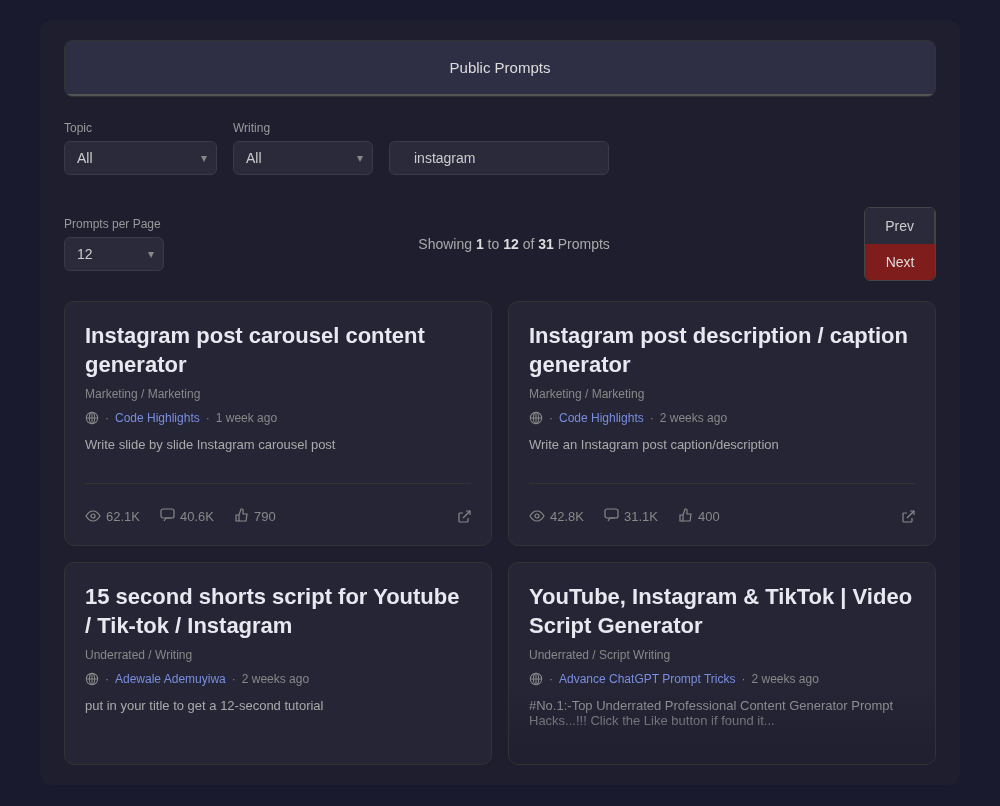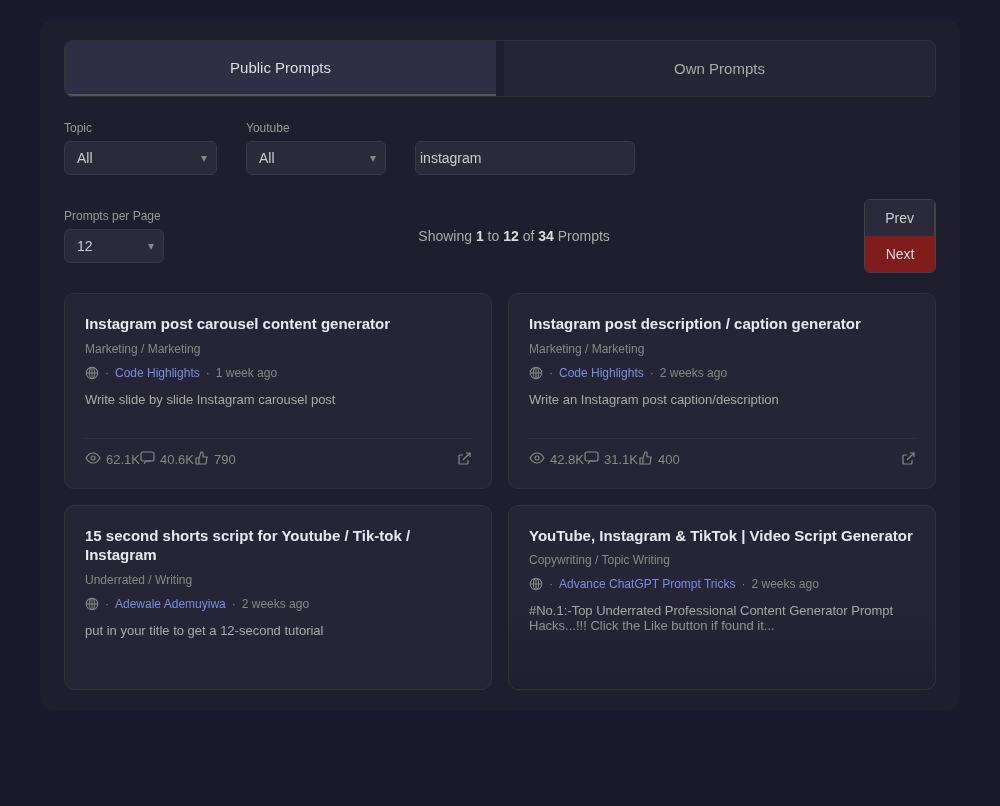--- a/index.html
+++ b/index.html
@@ -42,23 +42,23 @@
     }
     .tab.active {
       background: #2e2e45;
       color: #ddd;
       border-bottom: 2px solid #555;
     }
 
     
     .filters {
       display: flex;
-      gap: 29px;
+      gap: 16px;
       align-items: flex-end;
-      margin-bottom: 24px;
+      margin-bottom: 32px;
       flex-wrap: wrap;
     }
     .filter-group {
       display: flex;
       flex-direction: column;
       gap: 6px;
     }
     .filter-label {
       font-size: 12px;
       color: #999;
@@ -87,21 +87,21 @@
       top: 50%;
       transform: translateY(-50%);
       color: #888;
       pointer-events: none;
       font-size: 12px;
     }
     .search-input {
       background: #2a2a3a;
       border: 1px solid #3a3a4a;
       color: #ccc;
-      padding: 8px 4px;
+      padding: 8px 24px;
       border-radius: 6px;
       font-size: 14px;
       outline: none;
       width: 220px;
       margin-top: 18px;
     }
 
     
     .pagination-row {
       display: flex;
@@ -153,21 +153,21 @@
     }
     .card {
       background: #252535;
       border: 1px solid #333;
       border-radius: 10px;
       padding: 20px;
       cursor: pointer;
       transition: border-color 0.2s;
     }
     .card-title {
-      font-size: 15px;
+      font-size: 22px;
       font-weight: 700;
       color: #e8e8f0;
       margin-bottom: 8px;
       line-height: 1.3;
     }
     .card-category {
       font-size: 12px;
       color: #888;
       margin-bottom: 10px;
     }
@@ -190,25 +190,26 @@
       display: inline-block;
     }
     .card-description {
       font-size: 13px;
       color: #aaa;
       margin-bottom: 16px;
       min-height: 30px;
     }
     .card-stats {
       display: flex;
+      gap: 20px;
       align-items: center;
       font-size: 13px;
       color: #888;
       border-top: 1px solid #333;
-      padding-top: 12px;
+      padding-top: 24px;
       margin-top: auto;
     }
     .stat {
       display: flex;
       align-items: center;
       gap: 5px;
     }
     .stat-icon {
       font-size: 14px;
     }
@@ -231,37 +232,36 @@
       pointer-events: none;
     }
   </style>
 </head>
 <body>
 
 <div class="container">
 
   <div class="tabs">
     <button class="tab active">Public Prompts</button>
-    <button class="tab">Own Prompts</button>
   </div>
 
   <div class="filters">
     <div class="filter-group">
       <span class="filter-label">Topic</span>
       <div class="select-wrapper">
         <select class="filter-select">
           <option>All</option>
           <option>Marketing</option>
           <option>Copywriting</option>
           <option>Development</option>
         </select>
       </div>
     </div>
     <div class="filter-group">
-      <span class="filter-label">Youtube</span>
+      <span class="filter-label">Writing</span>
       <div class="select-wrapper">
         <select class="filter-select">
           <option>All</option>
           <option>Writing</option>
           <option>Coding</option>
         </select>
       </div>
     </div>
     <input type="text" class="search-input" placeholder="instagram" value="instagram" style="">
   </div>
@@ -271,21 +271,21 @@
       <span class="filter-label">Prompts per Page</span>
       <div class="select-wrapper">
         <select class="filter-select" style="min-width:100px;">
           <option>12</option>
           <option>24</option>
           <option>48</option>
         </select>
       </div>
     </div>
     <div class="showing-text">
-      Showing <strong>1</strong> to <strong>12</strong> of <strong>34</strong> <span>Prompts</span>
+      Showing <strong>1</strong> to <strong>12</strong> of <strong>31</strong> <span>Prompts</span>
     </div>
     <div class="page-buttons">
       <button class="page-btn">Prev</button>
       <button class="page-btn active">Next</button>
     </div>
   </div>
 
   <div class="cards-grid">
 
     <div class="card">
@@ -409,21 +409,21 @@
         <span>·</span>
         <a href="#">Adewale Ademuyiwa</a>
         <span>·</span>
         <span>2 weeks ago</span>
       </div>
       <div class="card-description">put in your title to get a 12-second tutorial</div>
     </div>
 
     <div class="card card-watermark">
       <div class="card-title">YouTube, Instagram &amp; TikTok | Video Script Generator</div>
-      <div class="card-category">Copywriting / Topic Writing</div>
+      <div class="card-category">Underrated / Script Writing</div>
       <div class="card-author">
         <svg class="globe-icon" viewBox="0 0 16 16" fill="none" xmlns="http://www.w3.org/2000/svg">
           <circle cx="8" cy="8" r="6.5" stroke="#888" stroke-width="1.2"></circle>
           <ellipse cx="8" cy="8" rx="3" ry="6.5" stroke="#888" stroke-width="1.2"></ellipse>
           <line x1="1.5" y1="8" x2="14.5" y2="8" stroke="#888" stroke-width="1.2"></line>
           <line x1="8" y1="1.5" x2="8" y2="14.5" stroke="#888" stroke-width="1.2"></line>
         </svg>
         <span>·</span>
         <a href="#">Advance ChatGPT Prompt Tricks</a>
         <span>·</span>

